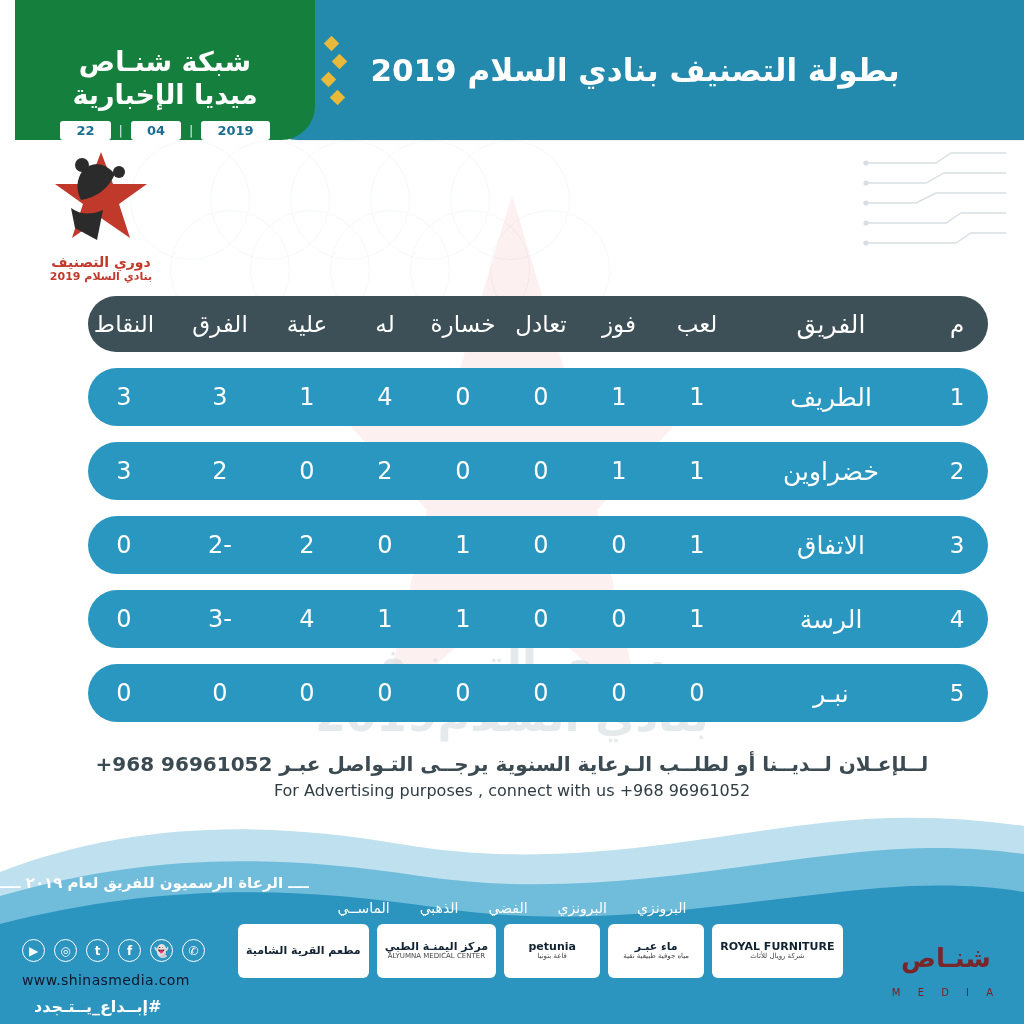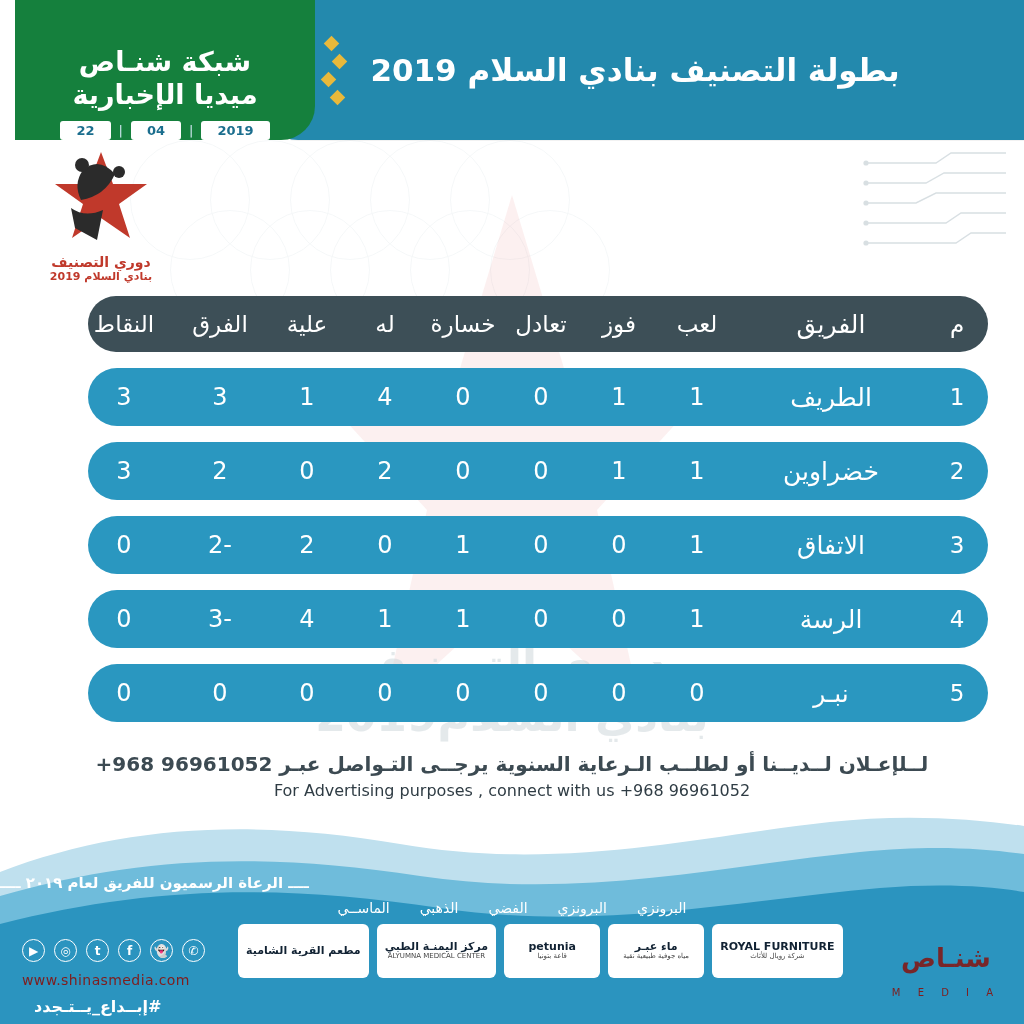--- a/index.html
+++ b/index.html
@@ -182,21 +182,21 @@
     display: flex; gap: 9px; align-items: center;
   }
   .social .ic {
     width: 23px; height: 23px; border-radius: 50%;
     border: 1.6px solid #ffffff; color: #ffffff;
     display: flex; align-items: center; justify-content: center;
     font-size: 12px; font-weight: bold;
   }
   .site {
     position: absolute; left: 22px; bottom: 36px;
-    color: #7f1d1d; font-size: 14px; letter-spacing: .4px;
+    color: #0f172a; font-size: 14px; letter-spacing: .4px;
   }
   .hashtag {
     position: absolute; left: 22px; bottom: 8px;
     color: #ffffff; font-size: 16px; font-weight: bold; margin-left: 12px;
   }
   .media-brand {
     position: absolute; right: 24px; bottom: 26px;
     color: #7f1d1d; text-align: center;
   }
   .media-brand .mb1 { font-size: 26px; font-weight: bold; opacity: .92; }

